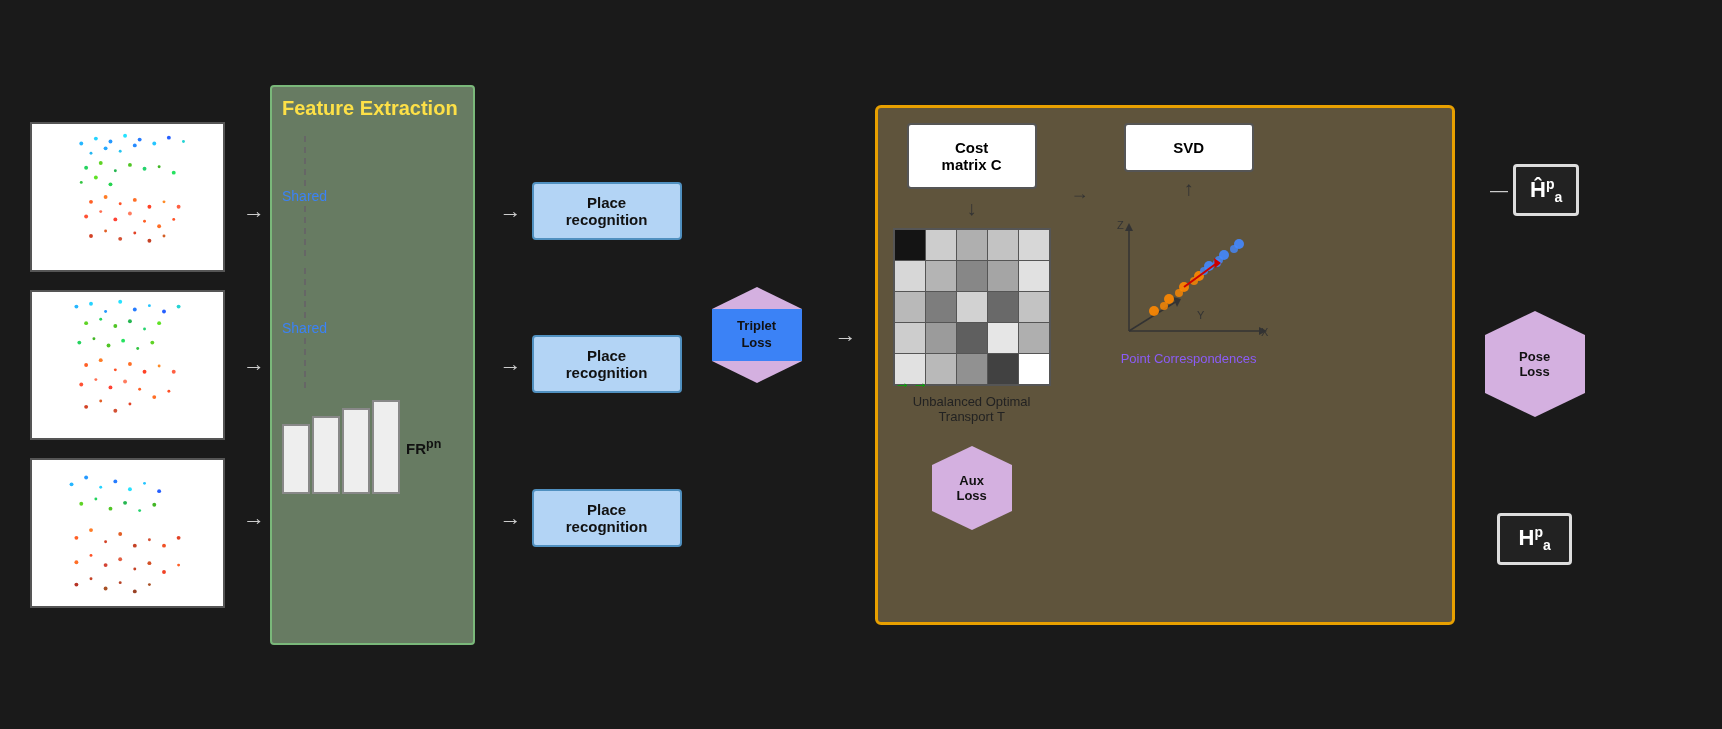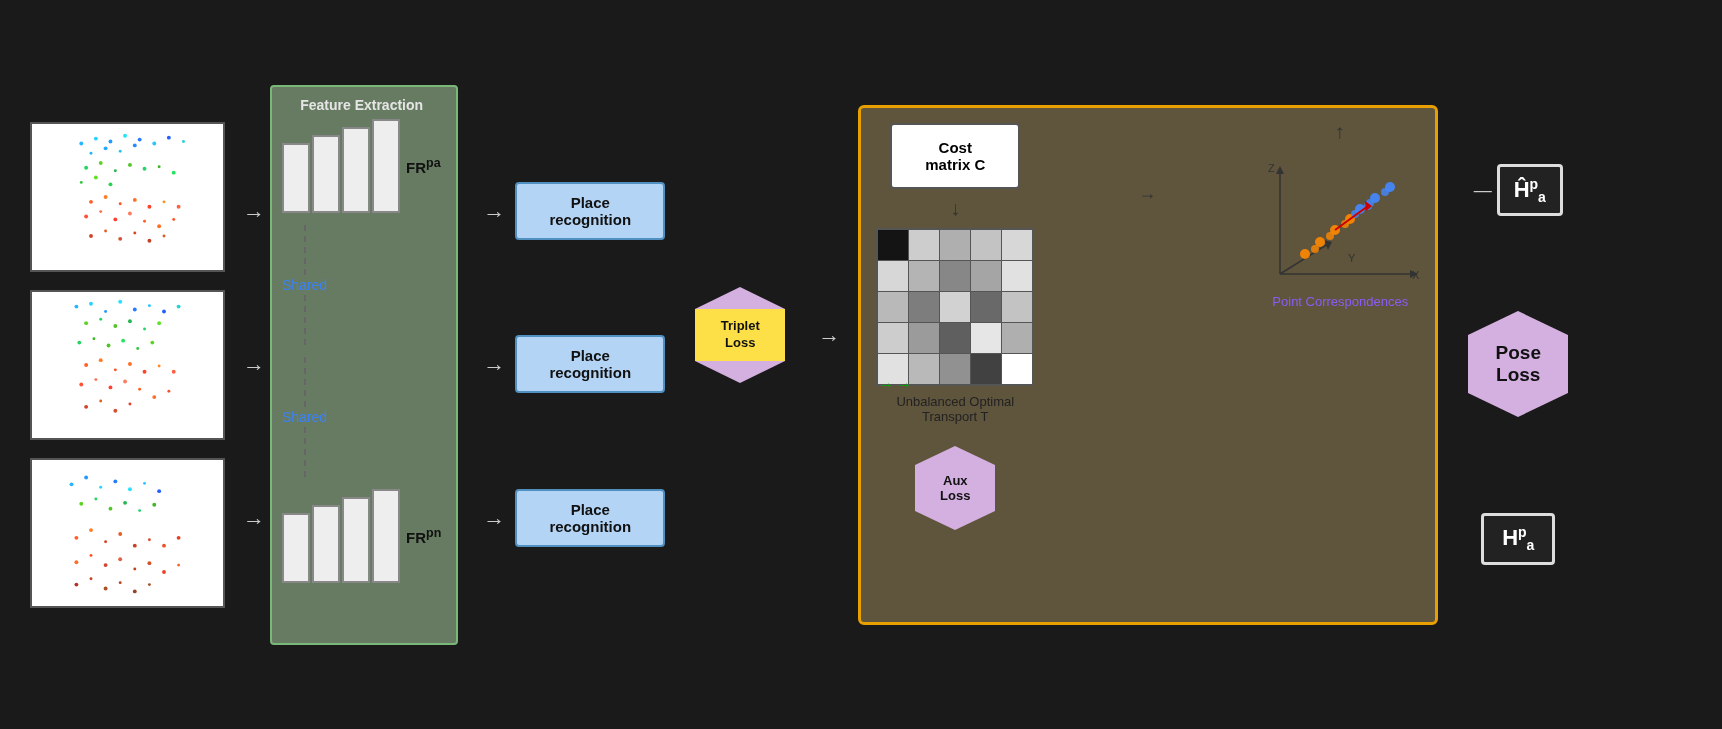--- a/index.html
+++ b/index.html
@@ -50,24 +50,24 @@
       padding: 10px 15px 10px 10px;
       display: flex;
       flex-direction: column;
       align-items: center;
       height: 560px;
       margin-right: 20px;
       flex-shrink: 0;
       position: relative;
     }
     .feature-extraction-title {
-      font-size: 14px;
-      font-weight: bold;
-      color: #e5e5e5;
-      margin-bottom: 0;
+      font-size: 20px;
+      font-weight: bold;
+      color: #fde047;
+      margin-bottom: 10px;
     }
     .fe-shared {
       font-size: 14px;
       color: #3b82f6;
       text-align: center;
       display: flex;
       flex-direction: column;
       align-items: center;
       margin: 4px 0;
     }
@@ -114,21 +114,21 @@
       flex-direction: column;
       align-items: center;
       justify-content: center;
       margin: 0 25px;
       flex-shrink: 0;
     }
     .hexagon {
       position: relative;
       width: 90px;
       height: 52px;
-      background: #fde047;
+      background: #3b82f6;
       display: flex;
       align-items: center;
       justify-content: center;
       font-size: 14px;
       font-weight: bold;
       color: #111;
       text-align: center;
     }
     .hexagon::before {
       content: '';
@@ -534,34 +534,20 @@
   <div class="fe-arrows-col">
     <span class="arrow-h">→</span>
     <span class="arrow-h">→</span>
     <span class="arrow-h">→</span>
   </div>
 
   <div class="feature-extraction-box">
     <div class="feature-extraction-title">Feature Extraction</div>
     <div class="fe-inner">
 
-      <div class="fe-entry">
-        <div class="nn-block">
-
-          <div style="display:flex;flex-direction:row;align-items:flex-end;gap:2px;">
-            <div style="width:28px;height:70px;border:2px solid #888;background:#eee;"></div>
-            <div style="width:28px;height:78px;border:2px solid #888;background:#eee;"></div>
-            <div style="width:28px;height:86px;border:2px solid #888;background:#eee;"></div>
-            <div style="width:28px;height:94px;border:2px solid #888;background:#eee;"></div>
-          </div>
-        </div>
-        <span class="fr-label">
-          <b>FR</b><sup>pa</sup>
-        </span>
-      </div>
 
       <div class="fe-shared">
         <div class="dashed-line"></div>
         <span>Shared</span>
         <div class="dashed-line"></div>
       </div>
 
 
       <div class="fe-shared">
         <div class="dashed-line"></div>
@@ -612,21 +598,21 @@
       <span style="position:relative;z-index:1;font-size:13px;line-height:1.3;">Triplet<br>Loss</span>
     </div>
   </div>
 
   <div style="display:flex;flex-direction:column;align-items:center;justify-content:center;margin:0 8px;margin-top:-60px;">
     <span class="arrow-h">→</span>
   </div>
 
   <div class="relative-pose-box">
 
-    <div style="display:flex;flex-direction:row;justify-content:space-between;align-items:flex-start;gap:10px;height:100%;">
+    <div style="display:flex;flex-direction:row;justify-content:flex-start;align-items:flex-start;gap:10px;height:100%;">
 
       <div class="rp-col-left" style="align-items:center;gap:8px;">
 
         <div class="rp-box" style="width:130px;">
           <span>Cost<br>matrix C</span>
         </div>
         <div class="arrow-down">↓</div>
 
         <div class="transport-matrix-wrapper">
           <div style="position:relative;">
@@ -678,20 +664,23 @@
           </div>
         </div>
       </div>
 
       <div style="display:flex;flex-direction:column;justify-content:center;align-items:center;padding-top:60px;">
         <span class="rp-h-arrow">→</span>
       </div>
 
       <div class="rp-col-right" style="align-items:center;gap:8px;">
 
+        <div class="rp-box" style="width:130px;">
+          <span>SVD</span>
+        </div>
         <div class="arrow-up" style="transform:rotate(180deg);">↓</div>
 
         <div class="scatter-wrapper">
           <svg width="160" height="140" xmlns="http://www.w3.org/2000/svg">
 
             <line x1="20" y1="120" x2="150" y2="120" stroke="#333" stroke-width="1.5"></line>
             <line x1="20" y1="120" x2="20" y2="20" stroke="#333" stroke-width="1.5"></line>
 
             <polygon points="150,116 150,124 158,120" fill="#333"></polygon>
             <polygon points="16,20 24,20 20,12" fill="#333"></polygon>
@@ -736,21 +725,21 @@
 
     <div style="display:flex;flex-direction:row;align-items:center;gap:5px;margin-left:10px;">
       <span style="font-size:18px;color:#ccc;">—</span>
       <div style="border:3px solid #ddd;border-radius:4px;padding:8px 14px;background:#222;">
         <span style="font-size:22px;font-weight:bold;color:#fff;">Ĥ<sup style="font-size:14px;">p</sup><sub style="font-size:14px;">a</sub></span>
       </div>
     </div>
 
     <div style="margin-left:10px;">
       <div class="pose-loss-hex">
-        <span style="position:relative;z-index:1;font-size:19px;">Pose<br>Loss</span>
+        <span style="position:relative;z-index:1;font-size:13px;">Pose<br>Loss</span>
       </div>
     </div>
 
     <div style="display:flex;flex-direction:row;align-items:center;gap:5px;margin-left:10px;">
       <div style="border:3px solid #ddd;border-radius:4px;padding:8px 18px;background:#222;">
         <span style="font-size:22px;font-weight:bold;color:#fff;">H<sup style="font-size:14px;">p</sup><sub style="font-size:14px;">a</sub></span>
       </div>
     </div>
   </div>
 

